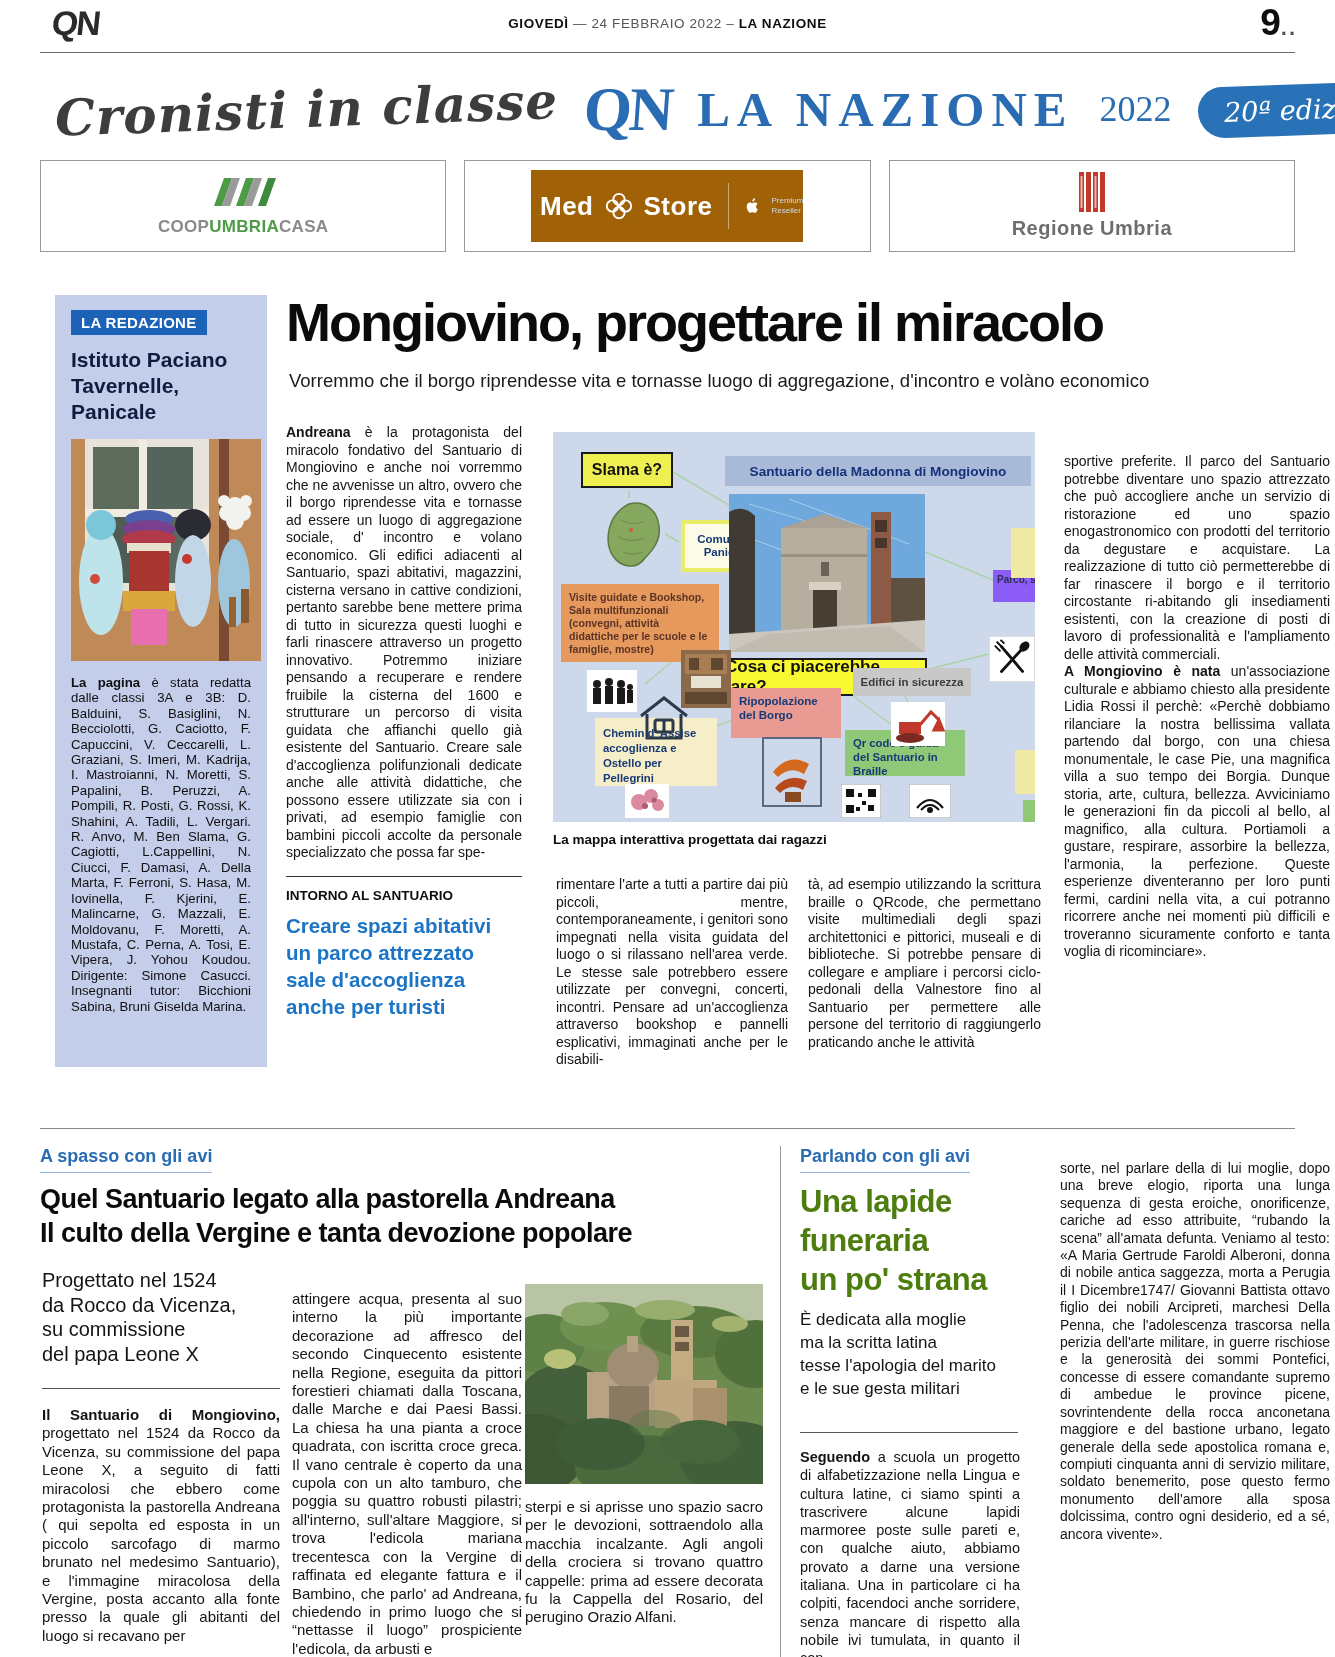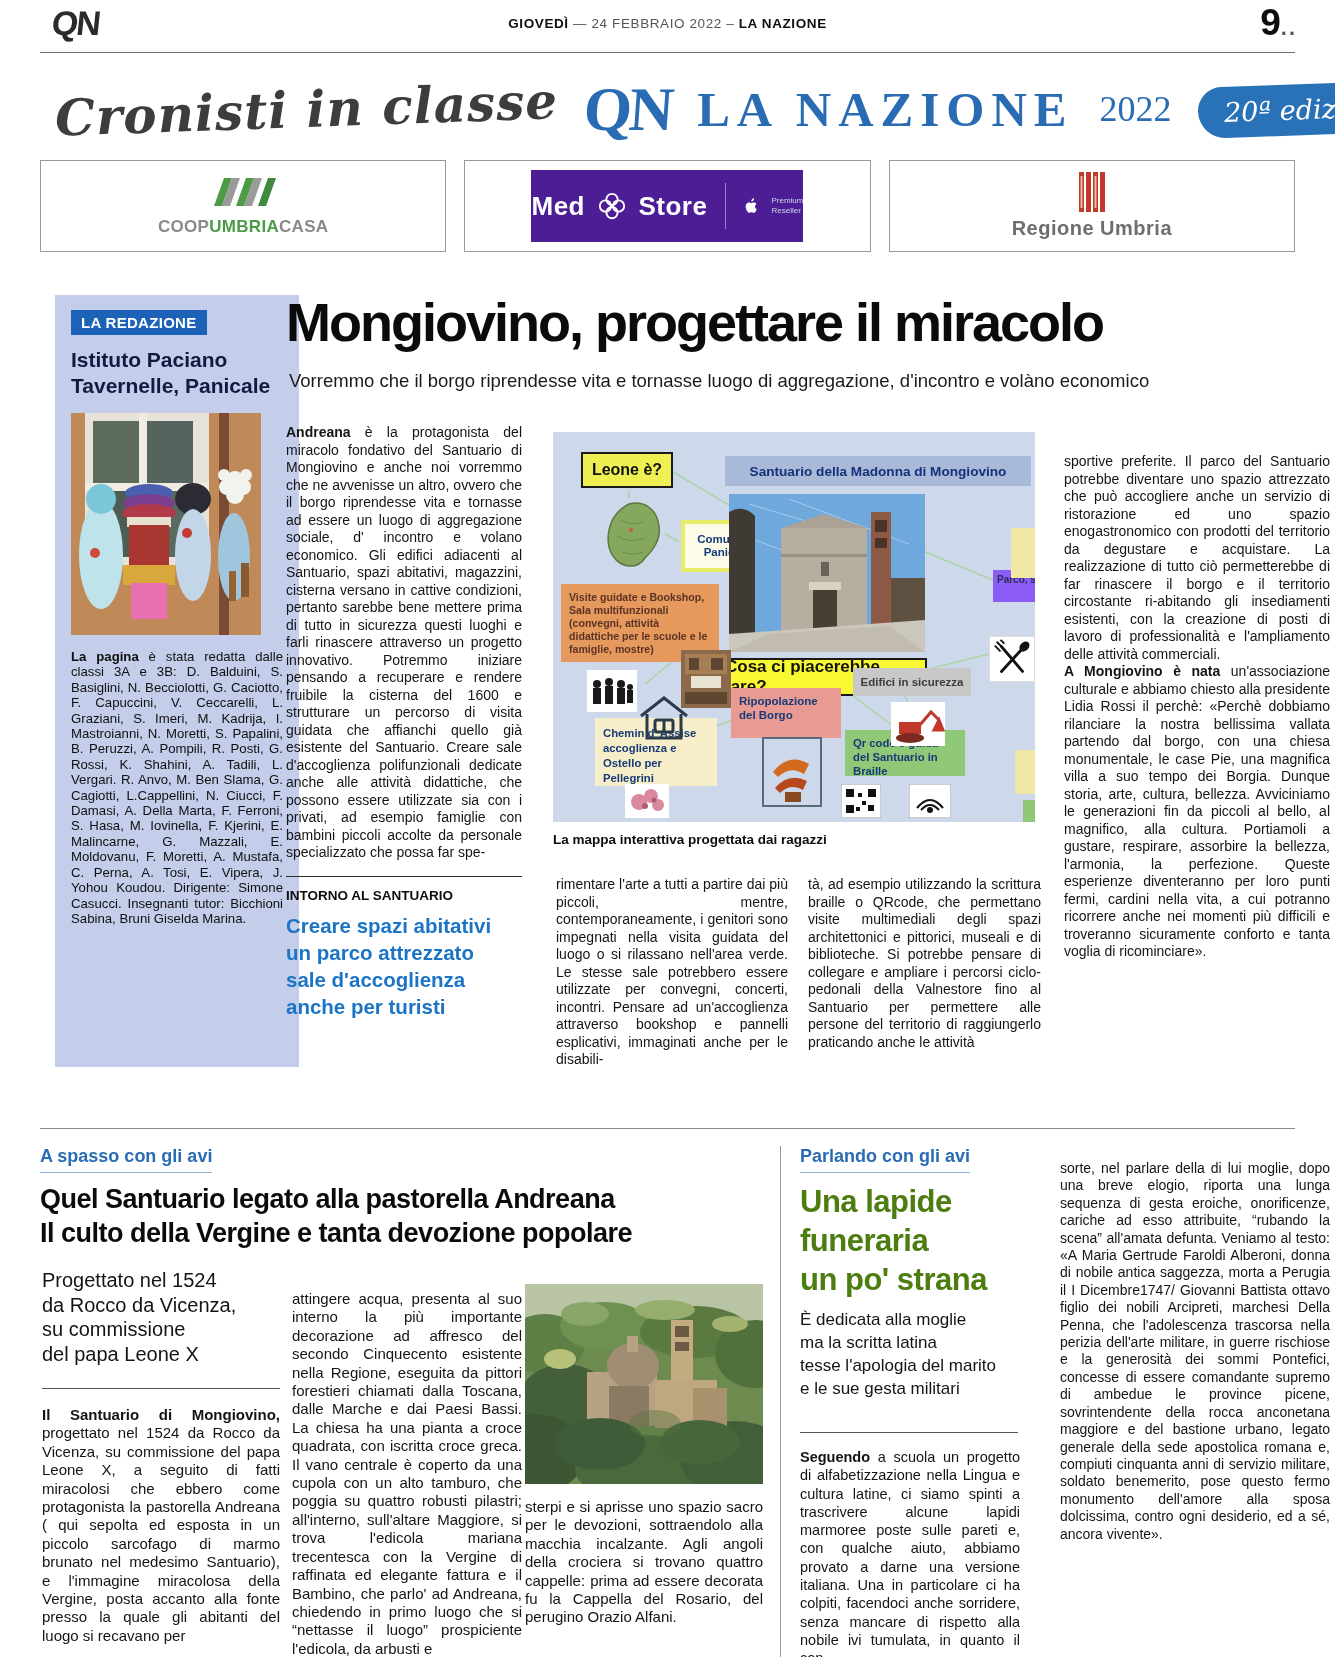--- a/index.html
+++ b/index.html
@@ -24,27 +24,27 @@
   
   .sponsors{left:40px;right:40px;top:160px;height:92px;display:flex;gap:18px;}
   .sponsor{flex:1;border:1px solid #999;display:flex;align-items:center;justify-content:center;background:#fff;}
   .sp-stack{display:flex;flex-direction:column;align-items:center;gap:3px;}
   .coop-txt{font-size:17px;font-weight:800;letter-spacing:.3px;}
   .coop-txt .g1{color:#8a8a8a;} .coop-txt .g2{color:#4e9b47;}
   .pac-big{font-size:28px;font-weight:900;color:#a5a5a5;text-shadow:2px 2px 0 #d6d6d6;letter-spacing:1px;line-height:24px;}
   .pac-sub{font-family:"Liberation Serif",serif;font-size:12px;color:#333;border-top:3px solid #c0392b;border-bottom:3px solid #c0392b;padding:1px 14px;}
   .conad-row{display:flex;align-items:center;gap:4px;font-weight:900;font-size:20px;color:#d22b1f;letter-spacing:.5px;}
   .conad-flower{color:#e8b400;font-size:16px;}
-  .med-box{width:272px;height:72px;background:#4c1d95;display:flex;align-items:center;justify-content:space-between;gap:10px;color:#fff;}
+  .med-box{width:272px;height:72px;background:#a16207;display:flex;align-items:center;justify-content:flex-end;gap:10px;color:#fff;}
   .med-name{font-size:26px;font-weight:800;letter-spacing:.5px;}
   .med-div{width:1px;height:46px;background:rgba(255,255,255,.45);margin:0 6px;}
   .med-premium{font-size:8px;line-height:10px;color:#cdd8e8;text-align:left;}
   .umbria-txt{font-size:20px;font-weight:700;color:#6e6e6e;letter-spacing:.5px;}
   
-  .redazione{left:55px;top:295px;width:244px;height:772px;background:#c4cdea;padding:15px 16px;box-sizing:border-box;}
+  .redazione{left:55px;top:295px;width:212px;height:772px;background:#c4cdea;padding:15px 16px;box-sizing:border-box;}
   .red-badge{display:inline-block;background:#1c63b7;color:#fff;font-weight:800;font-size:15px;padding:4px 10px;letter-spacing:.3px;}
   .red-school{margin-top:12px;font-size:21px;line-height:26px;font-weight:800;color:#0f1c3f;}
   .red-photo{margin-top:14px;width:190px;height:222px;display:block;}
   .red-credits{margin-top:14px;font-size:13.2px;line-height:15.4px;text-align:justify;color:#101010;}
   
   .headline{left:286px;top:292px;width:1046px;font-size:54px;line-height:60px;font-weight:800;letter-spacing:-2px;color:#0b0b0b;}
   .subhead{left:289px;top:370px;width:1046px;font-size:18.5px;color:#1a1a1a;}
   .body-text{font-size:14px;line-height:17.5px;text-align:justify;color:#141414;}
   .body2{font-size:15px;line-height:18.4px;text-align:justify;color:#141414;}
   .col1{left:286px;top:416px;width:236px;margin-top:8px;}
@@ -234,21 +234,21 @@
         <line x1="112" y1="102" x2="126" y2="110"></line>
         <line x1="372" y1="120" x2="440" y2="148"></line>
         <line x1="268" y1="264" x2="236" y2="306"></line>
         <line x1="246" y1="264" x2="158" y2="296"></line>
         <line x1="300" y1="264" x2="348" y2="300"></line>
         <line x1="340" y1="246" x2="436" y2="222"></line>
         <line x1="160" y1="196" x2="92" y2="252"></line>
         <line x1="352" y1="264" x2="368" y2="296"></line>
       </g>
     </svg>
-    <div class="ig ig-dove">Leone è?</div>
+    <div class="ig ig-dove">Slama è?</div>
     <div class="ig ig-title">Santuario della Madonna di Mongiovino</div>
     <svg class="ig" style="left:48px;top:68px;" width="62" height="78" viewBox="0 0 62 78">
       <path d="M28 4 C44 0 56 10 58 26 C60 40 52 50 44 58 C36 70 20 68 12 56 C4 44 4 16 28 4 Z" fill="#86a85e" stroke="#5a7a40" stroke-width="1.5"></path>
       <path d="M20 20 q10 6 22 2 M16 36 q12 8 28 2 M22 52 q10 4 20 0" stroke="#6e8c4c" fill="none"></path>
       <circle cx="30" cy="30" r="2" fill="#cf5a3a"></circle>
     </svg>
     <div class="ig ig-comune">Comune di Panicale</div>
     <div class="ig ig-visite">Visite guidate e Bookshop, Sala multifunzionali (convegni, attività didattiche per le scuole e le famiglie, mostre)</div>
     <svg class="ig" style="left:176px;top:62px;" width="196" height="158" viewBox="0 0 196 158">
       <rect width="196" height="158" fill="#6fa8dc"></rect>

